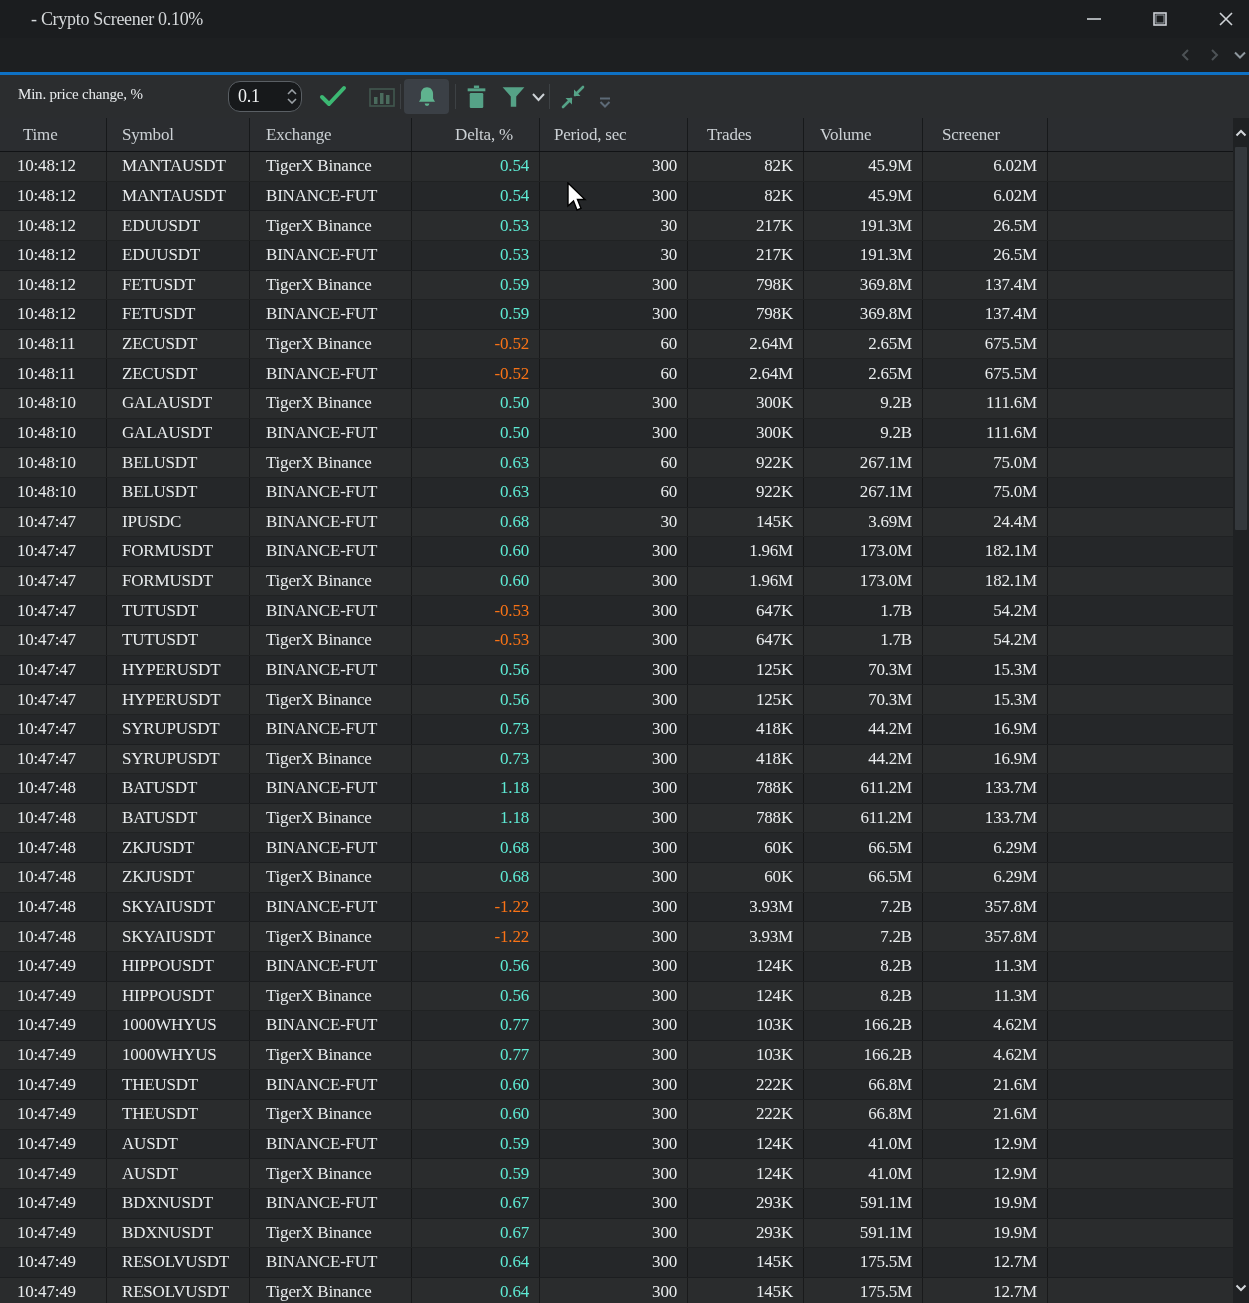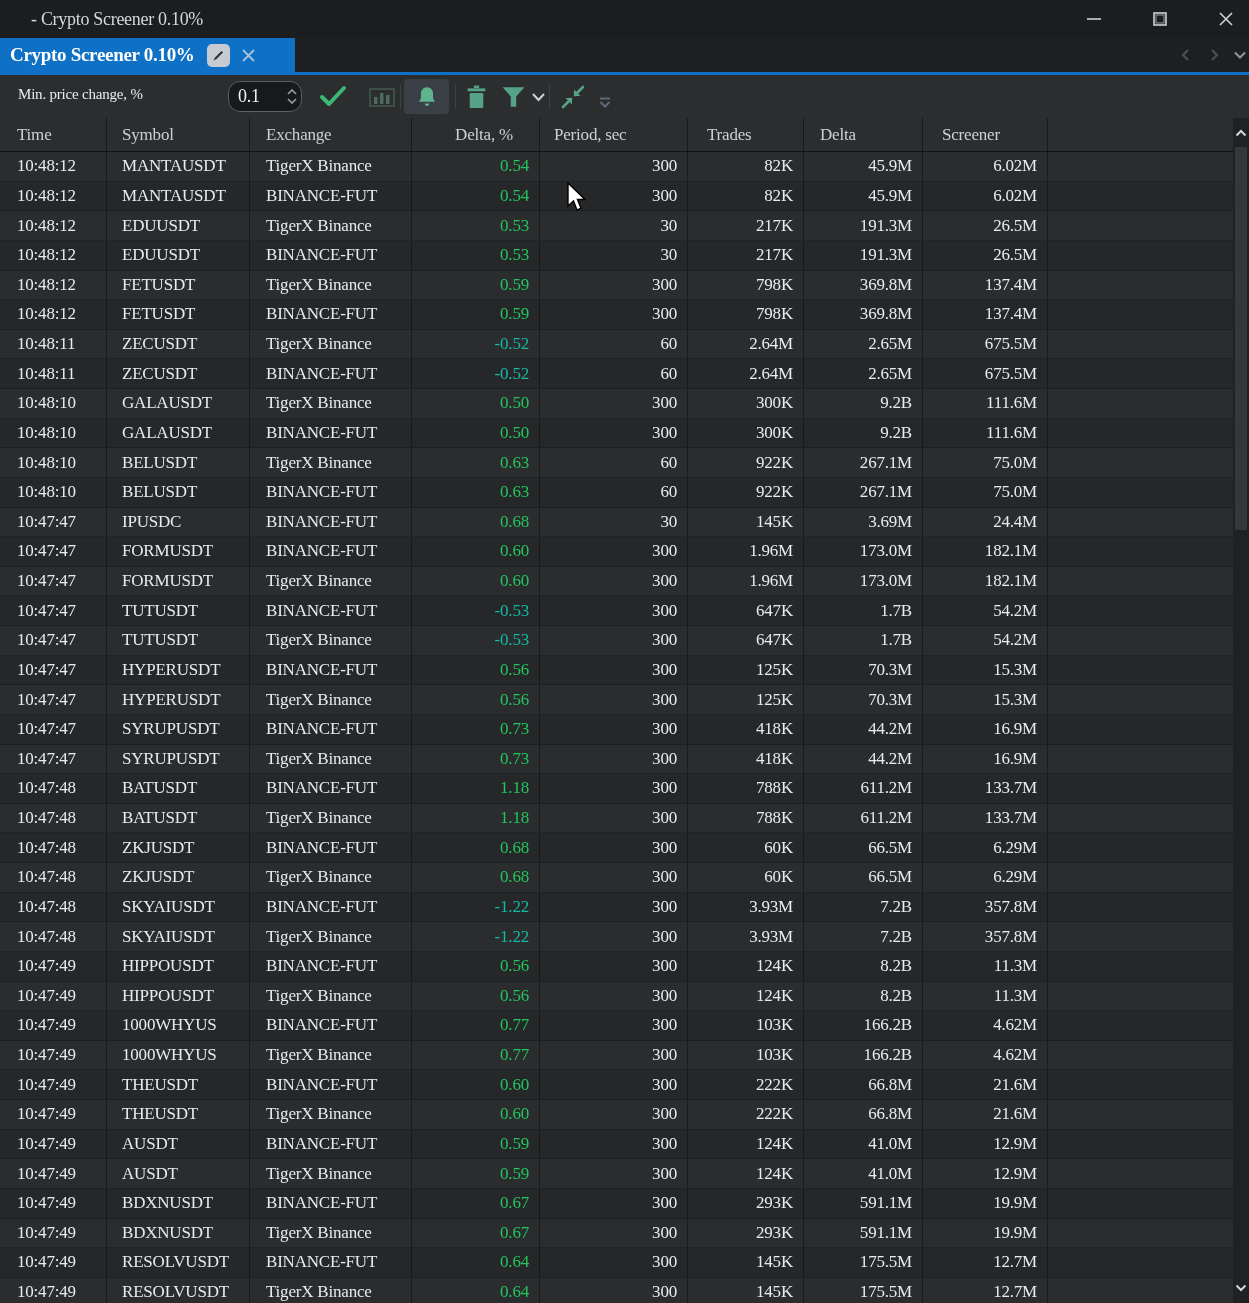--- a/index.html
+++ b/index.html
@@ -36,38 +36,38 @@
   .tb-spin { width:18px; height:100%; display:flex; flex-direction:column; align-items:center; justify-content:center; gap:3px; }
   .tb-icon { position:absolute; top:0; height:43px; display:flex; align-items:center; justify-content:center; }
   .sep { position:absolute; top:9px; width:1px; height:25px; background:#3d4144; }
   .bell-bg { position:absolute; left:404px; top:4px; width:45px; height:35px; background:#3b4046; border-radius:4px; }
   
   .thead {
     position:absolute; left:0; top:118px; width:1233px; height:34px; background:#2b2d30;
     display:grid; grid-template-columns:107px 143px 162px 128px 148px 116px 119px 125px 1fr;
     border-bottom:1px solid #111315;
   }
-  .thead .hcell { display:flex; align-items:center; font-size:17px; color:#ccd1d5; border-right:1px solid #17191b; padding-left:17px; white-space:nowrap; }
+  .thead .hcell { display:flex; align-items:center; font-size:17px; color:#ccd1d5; border-right:1px solid #17191b; padding-left:23px; white-space:nowrap; }
   .thead .hcell.right { justify-content:flex-end; padding-right:26px; padding-left:0; }
   .thead .hcell.filler { border-right:none; }
   .tbody { position:absolute; left:0; top:152px; width:1233px; height:1151px; overflow:hidden; }
   .row {
     display:grid; grid-template-columns:107px 143px 162px 128px 148px 116px 119px 125px 1fr;
     height:29.64px; border-bottom:1px solid rgba(0,0,0,0.22);
   }
   .row:nth-child(odd)  { background:#2a2c2d; }
   .row:nth-child(even) { background:#252729; }
   .cell { display:flex; align-items:center; font-size:17px; color:#e9ecee; border-right:1px solid rgba(0,0,0,0.40); white-space:nowrap; overflow:hidden; }
   .cell.left  { padding-left:17px; justify-content:flex-start; }
   .cell.sym   { padding-left:15px; }
   .cell.exch  { padding-left:16px; }
   .cell.right { padding-right:10px; justify-content:flex-end; }
   .cell.filler{ border-right:none; }
-  .cell.pos { color:#22c55e; }
-  .cell.neg { color:#14b8a6; }
+  .cell.pos { color:#5eead4; }
+  .cell.neg { color:#f97316; }
   
   .vscroll { position:absolute; left:1233px; top:118px; width:16px; height:1185px; background:#1f2123; }
   .vs-up, .vs-down { position:absolute; left:0; width:16px; height:26px; display:flex; align-items:center; justify-content:center; }
   .vs-up { top:2px; } .vs-down { bottom:2px; }
   .vs-thumb { position:absolute; left:2px; top:29px; width:12px; height:383px; background:#34383c; border-radius:1px; }
   
   .cursor { position:absolute; left:566px; top:182px; pointer-events:none; }
 </style>
 </head>
 <body>
@@ -88,33 +88,20 @@
         </svg>
     </div>
     <div class="winbtn btn-close">
       <svg width="18" height="18" viewBox="0 0 18 18">
           <path d="M3,3 L15,15 M15,3 L3,15" stroke="#cfd3d7" stroke-width="1.6"></path>
         </svg>
     </div>
   </div>
 
   <div class="tabbar">
-    <div class="tab" style="background:#0e71c5;">
-      <span class="tab-label">Crypto Screener 0.10%</span>
-      <span class="tab-edit">
-        <svg width="13" height="13" viewBox="0 0 13 13">
-            <path d="M1.5,11.5 L3,8.5 L9.5,2 L11,3.5 L4.5,10 Z" fill="#2b3036"></path>
-          </svg>
-      </span>
-      <span class="tab-close">
-        <svg width="17" height="17" viewBox="0 0 17 17">
-            <path d="M3,3 L14,14 M14,3 L3,14" stroke="#a5c3de" stroke-width="1.8"></path>
-          </svg>
-      </span>
-    </div>
     <div class="underline" style="background:#0e71c5;"></div>
     <div class="tabnav nav-prev">
       <svg width="16" height="16" viewBox="0 0 16 16">
           <path d="M10,3 L5,8 L10,13" fill="none" stroke="#4d5256" stroke-width="2"></path>
         </svg>
     </div>
     <div class="tabnav nav-next">
       <svg width="16" height="16" viewBox="0 0 16 16">
           <path d="M6,3 L11,8 L6,13" fill="none" stroke="#4d5256" stroke-width="2"></path>
         </svg>
@@ -203,21 +190,21 @@
     </div>
   </div>
 
   <div class="thead">
     <div class="hcell">Time</div>
     <div class="hcell" style="padding-left:15px;">Symbol</div>
     <div class="hcell" style="padding-left:16px;">Exchange</div>
     <div class="hcell right">Delta, %</div>
     <div class="hcell" style="padding-left:14px;">Period, sec</div>
     <div class="hcell" style="padding-left:19px;">Trades</div>
-    <div class="hcell" style="padding-left:16px;">Delta</div>
+    <div class="hcell" style="padding-left:16px;">Volume</div>
     <div class="hcell" style="padding-left:19px;">Screener</div>
     <div class="hcell filler"></div>
   </div>
 
   <div class="tbody">
     <div class="row">
       <div class="cell left">10:48:12</div>
       <div class="cell left sym">MANTAUSDT</div>
       <div class="cell left exch">TigerX Binance</div>
       <div class="cell right pos">0.54</div>

